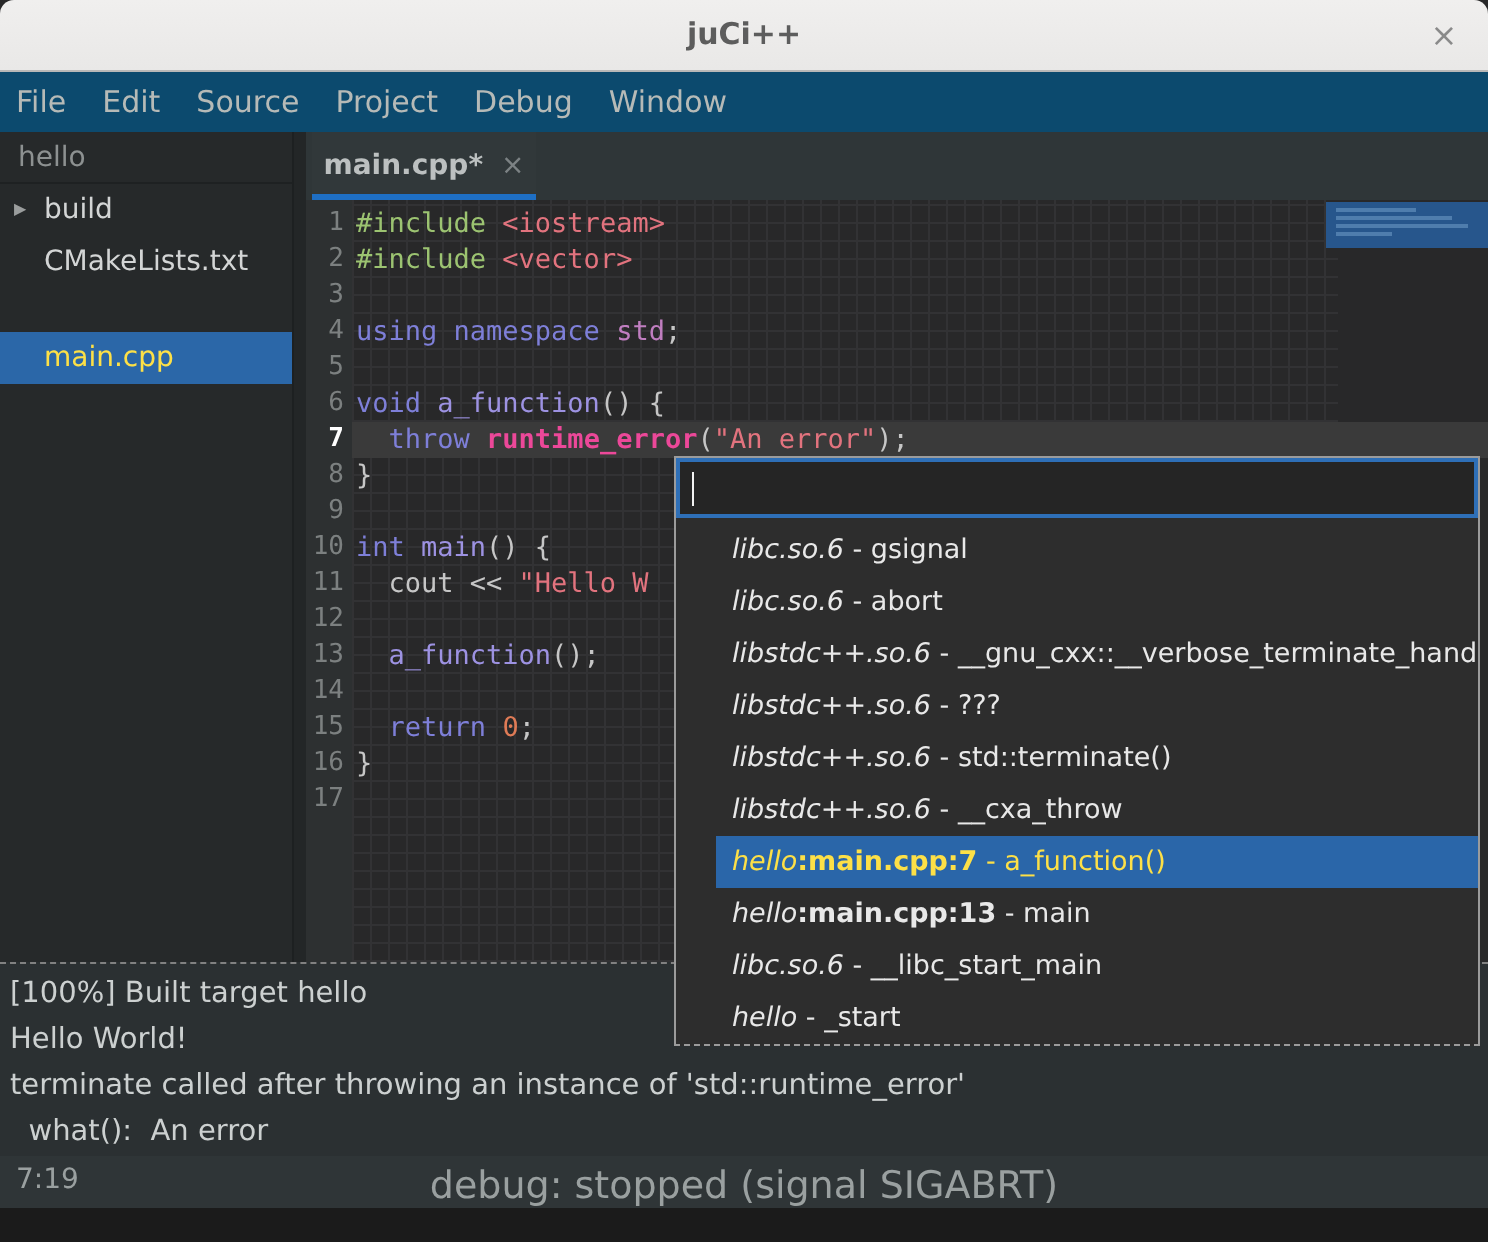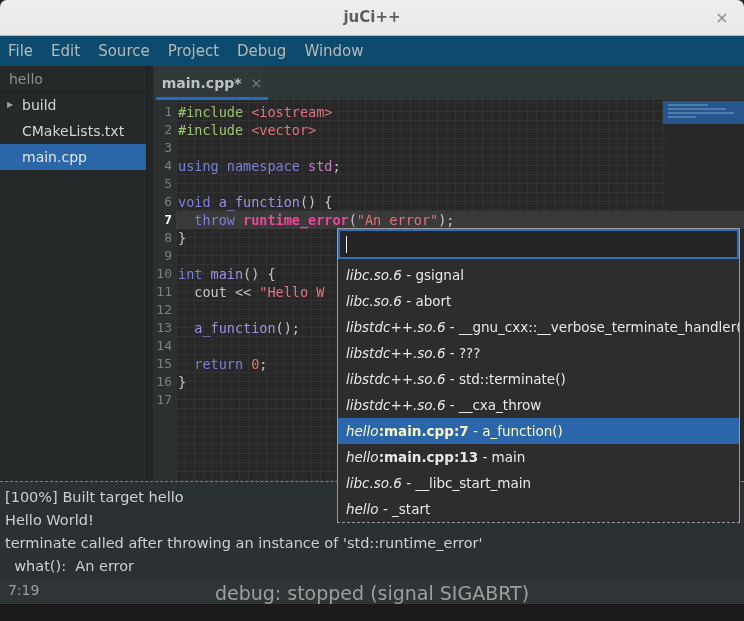--- a/index.html
+++ b/index.html
@@ -16,21 +16,21 @@
   .menubar { height:30px; background:#0c4a6e; flex:0 0 30px; display:flex; align-items:center; padding-left:8px; }
   .menu-item { color:#b6bab7; font-size:15px; margin-right:18px; }
 
   
   .main { flex:1 1 auto; display:flex; min-height:0; }
 
   
   .sidebar { width:147px; flex:0 0 147px; background:#26292a; border-right:1px solid #1d2021; display:flex; flex-direction:column; }
   .sidebar-header { height:26px; line-height:26px; padding-left:9px; color:#8d9191; font-size:14px; border-bottom:1px solid #1e2122; }
   .tree-item { height:26px; line-height:26px; color:#d3d5d5; font-size:14px; display:flex; align-items:center; }
-  .tree-item.selected { background:#2b67a8; color:#e5e5e5; }
+  .tree-item.selected { background:#2b67a8; color:#fde047;margin-top:22px; }
   .expander { width:14px; margin-left:7px; font-size:8px; color:#9a9d9d; }
   .tree-item .tree-label { margin-left:22px; }
   .tree-item.has-expander .tree-label { margin-left:1px; }
 
   .divider { width:6px; flex:0 0 6px; background:#232627; }
 
   
   .editor-col { flex:1 1 auto; display:flex; flex-direction:column; min-width:0;justify-content:space-between; }
   .tabbar { position:relative; height:34px; flex:0 0 34px; background:#2f3638; }
   .tab { position:absolute; left:3px; top:0; width:112px; height:34px; display:flex; align-items:center; justify-content:center; background:#31383a; }
@@ -59,25 +59,25 @@
   .tk-pl  { color:#c6c6c6; }
 
   
   .overview-box { position:absolute; right:0; top:1px; width:81px; height:23px; background:#27568c; padding:3px 0 0 5px; }
   .ov-bar { height:2px; margin-bottom:2px; background:#4f7dad; }
 
   
   .popup { position:absolute; left:337px; top:228px; width:403px; background:#2d2d2d; border:1px solid #9b9b9b; border-bottom:1px dashed #9b9b9b; z-index:10; }
   .popup-entry { height:30px; background:#252525; border:2px solid #2e6fb7; display:flex; align-items:center; padding-left:6px; }
   .caret { width:1px; height:17px; background:#f2f2f2; }
-  .popup-list { padding-top:3px; }
+  .popup-list { padding-top:3px;margin-left:20px; }
   .popup-row { height:26px; line-height:26px; padding-left:8px; color:#e8e8e8; font-size:13.5px; white-space:nowrap; overflow:hidden; }
   .popup-row em { font-style:italic; }
   .popup-row b { font-weight:bold; }
-  .popup-row.selected { background:#2a66a9; color:#fef9c3; }
+  .popup-row.selected { background:#2a66a9; color:#fde047; }
 
   
   .output { height:97px; flex:0 0 97px; background:#2b3032; border-top:1px dashed #818181; padding:4px 0 0 5px; }
   .out-line { height:23px; line-height:23px; color:#ccd0d0; font-size:14.5px; white-space:pre; }
 
   
   .statusbar { position:relative; height:26px; flex:0 0 26px; background:#2f3537; }
   .status-time { position:absolute; left:8px; top:4px; color:#9aa0a0; font-size:14px; }
   .status-msg { position:absolute; left:0; right:0; top:4px; text-align:center; color:#9aa0a0; font-size:19px; }
 </style>

